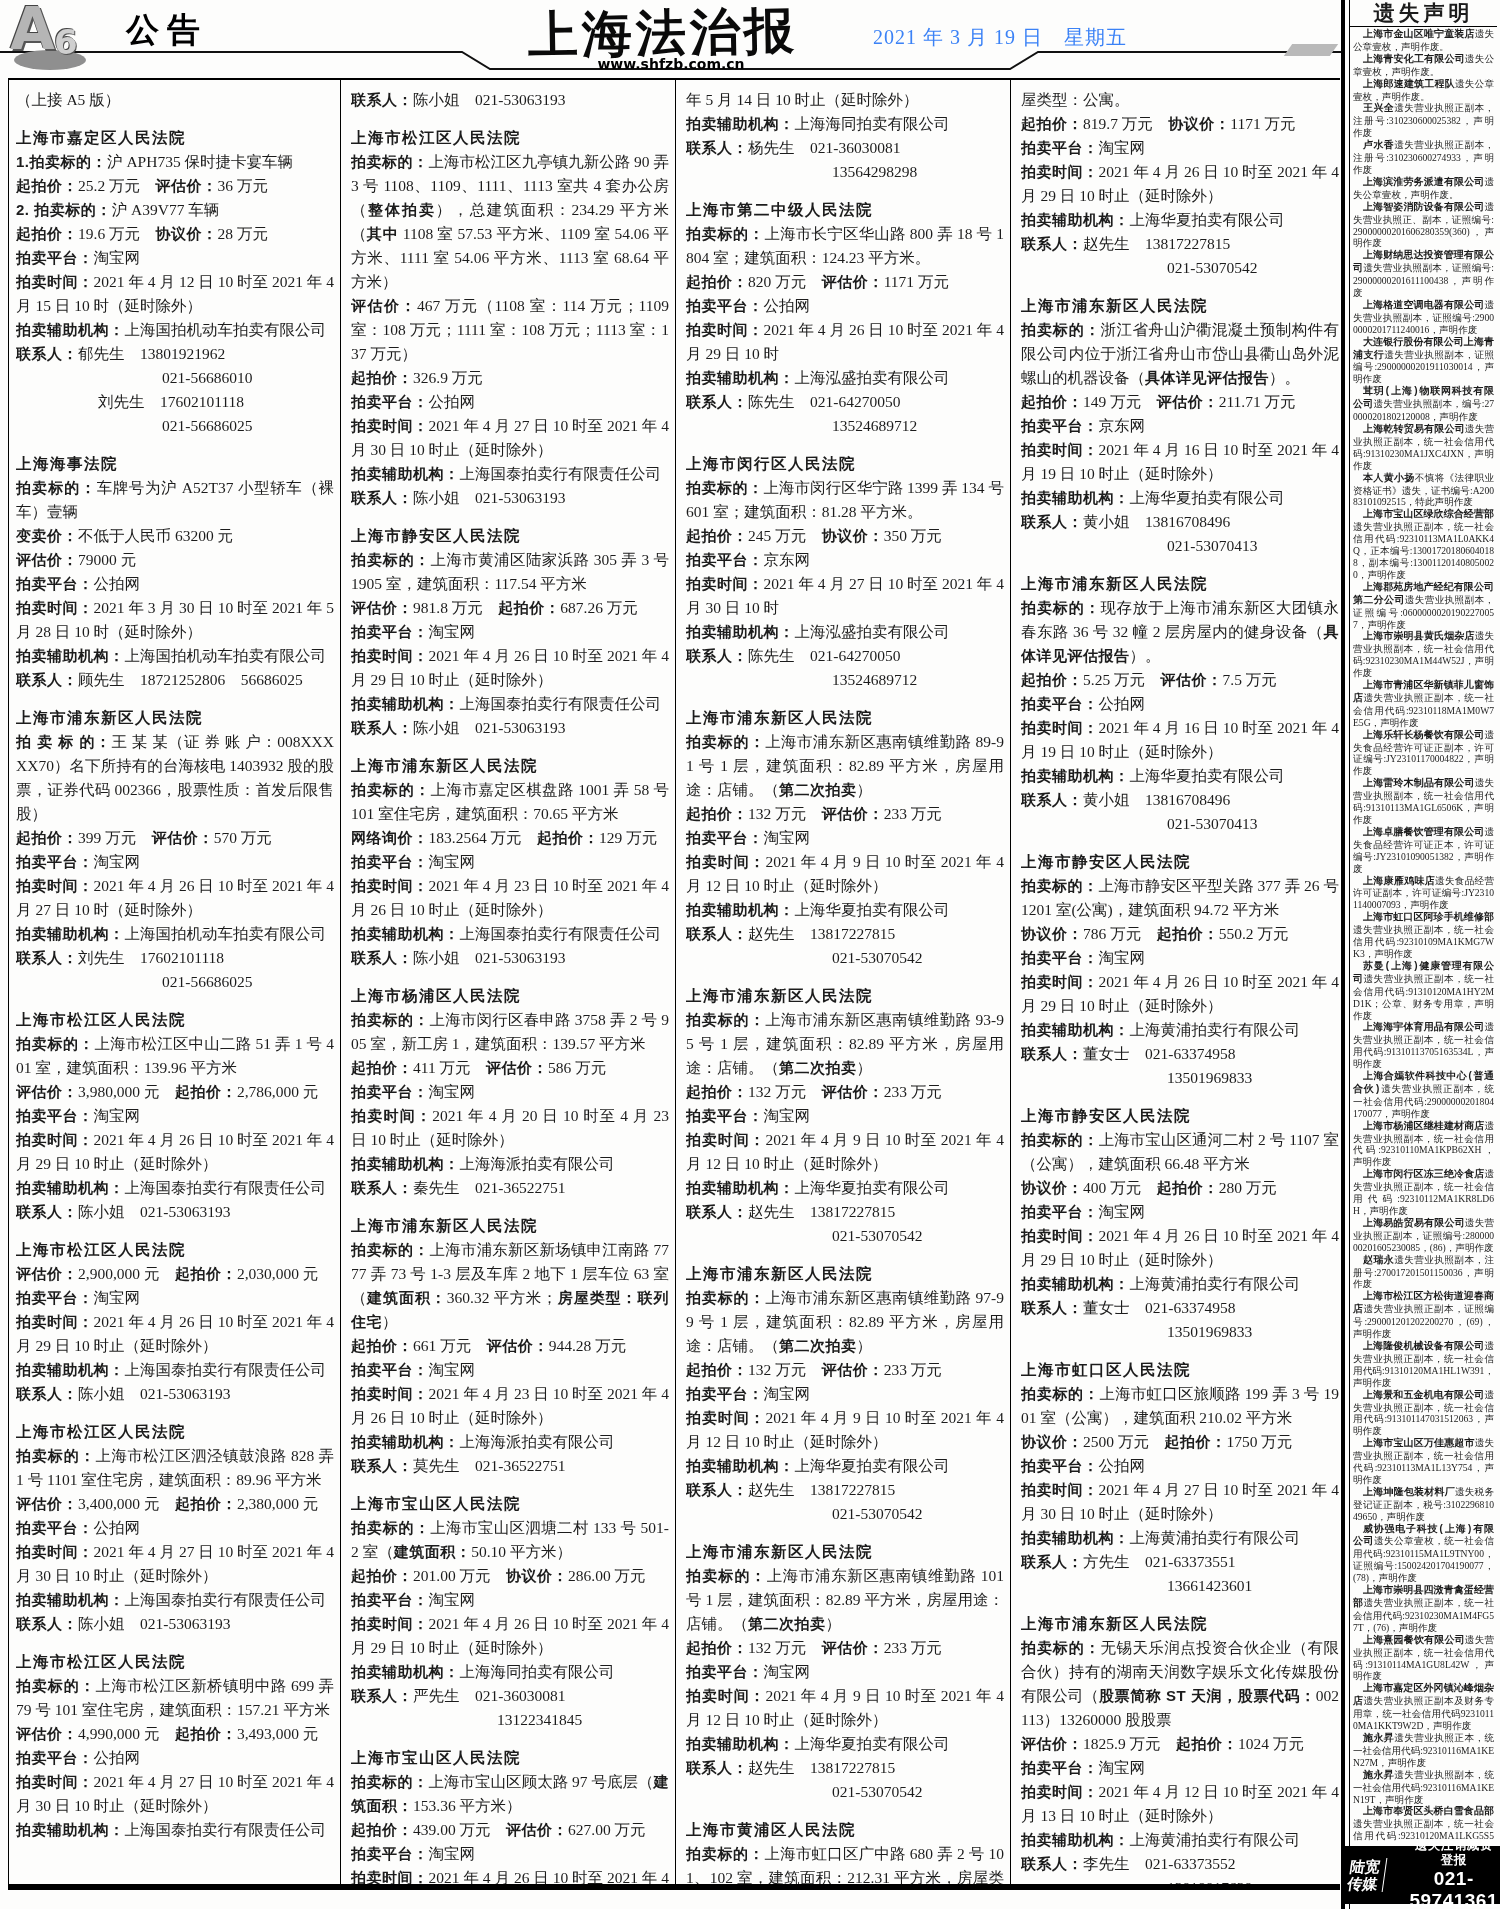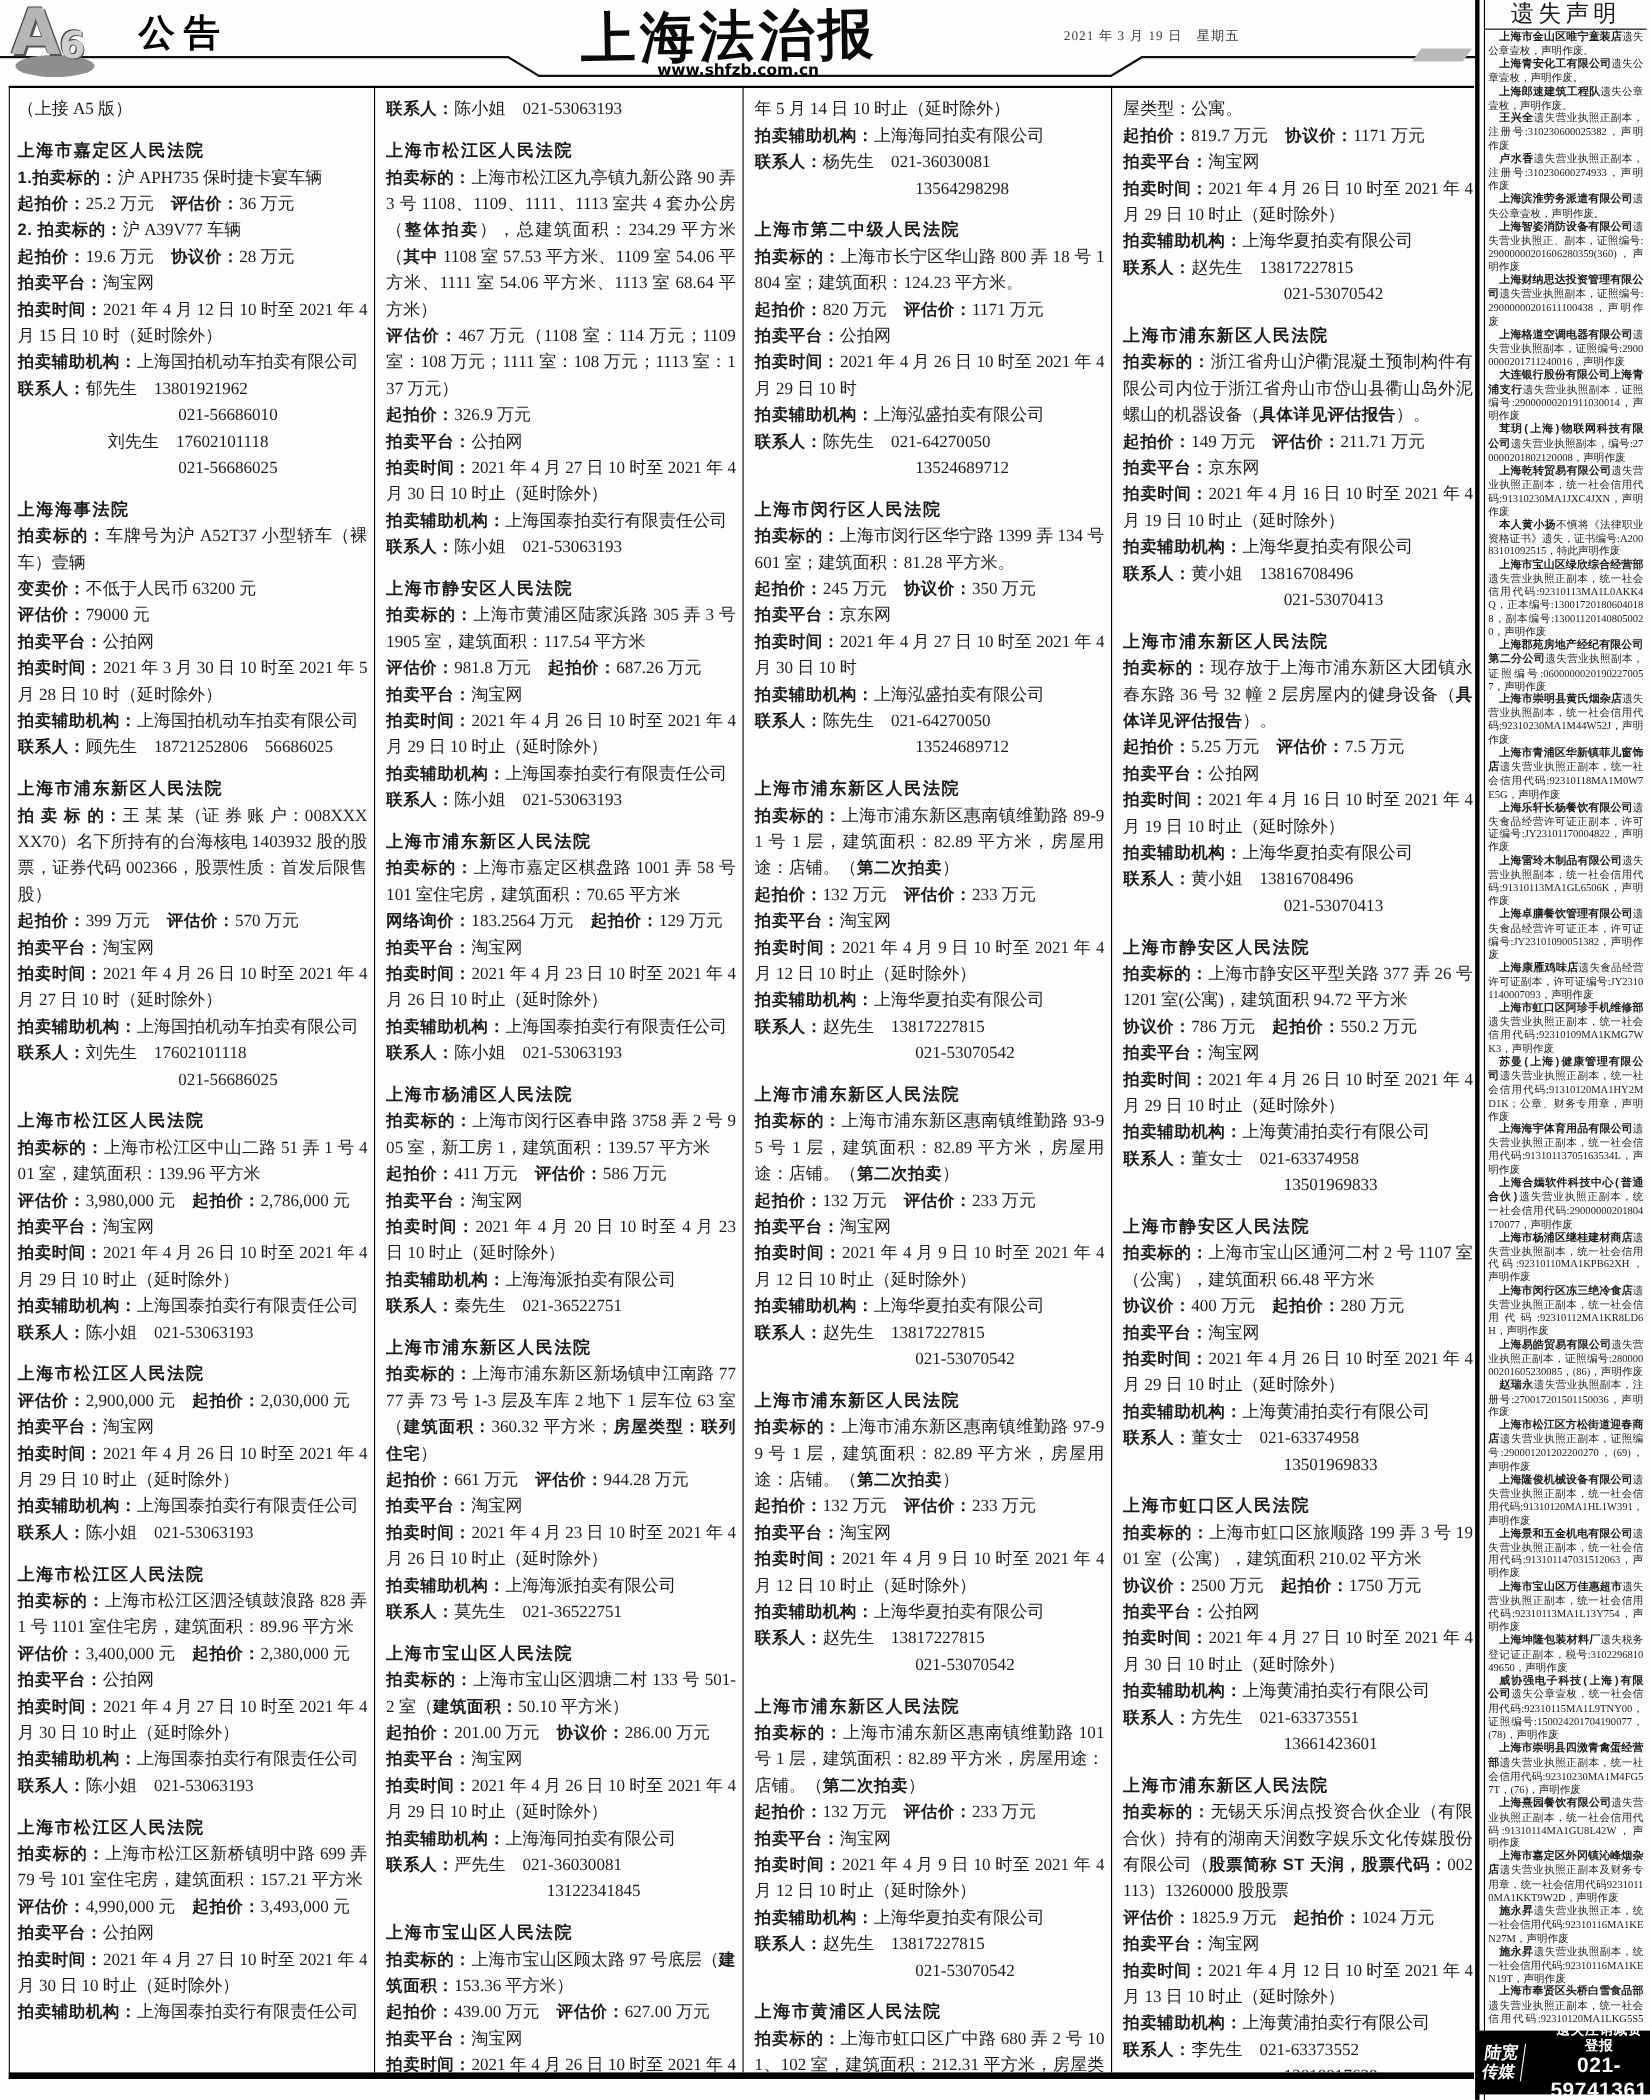--- a/index.html
+++ b/index.html
@@ -16,41 +16,41 @@
        font-size:58px;line-height:1;color:#b5b5b5;text-shadow:2px 2px 0 #555,-1px -1px 0 #444;}
   .a6six{position:absolute;left:44px;top:18px;font-family:"DejaVu Sans",sans-serif;font-weight:bold;
        font-size:34px;color:#cfcfcf;text-shadow:1px 1px 0 #555,-1px -1px 0 #444;}
   .section-title{position:absolute;left:126px;top:8px;font-family:"Liberation Sans","DejaVu Sans",sans-serif;
        font-weight:bold;font-size:33px;letter-spacing:8px;color:#000000;}
   .masthead{position:absolute;left:50%;top:0px;transform:translateX(-53%) rotate(-1deg);
        font-weight:bold;font-size:50px;letter-spacing:4px;color:#0a0a0a;
        font-family:"DejaVu Serif",serif;}
   .website{position:absolute;left:50%;top:56px;transform:translateX(-50%);
        font-family:"DejaVu Sans",sans-serif;font-weight:bold;font-size:14px;color:#000000;}
-  .pdate{position:absolute;right:215px;top:24px;font-size:12px;letter-spacing:1px;color:#404040;}
+  .pdate{position:absolute;right:215px;top:24px;font-size:20px;letter-spacing:1px;color:#3b82f6;}
   .orn{position:absolute;right:8px;top:44px;width:46px;height:12px;background:#b9b9b9;transform:skewX(-35deg);}
 
   
   #main{position:absolute;left:8px;top:78px;width:1332px;height:1812px;
         border-top:2px solid #000;border-left:1px solid #000;border-bottom:6px solid #000;box-sizing:border-box;}
   .vr{position:absolute;top:78px;width:1px;height:1806px;background:#000;}
   #divider{position:absolute;left:1341px;top:0;width:4px;height:1909px;background:#000;}
   .col{position:absolute;top:88px;width:318px;height:1796px;overflow:hidden;}
 
   .notice{margin:0 0 14px 0;}
   .court{font-family:Liberation Serif, serif;font-weight:bold;
          font-size:15.5px;line-height:24px;letter-spacing:1.5px;}
   .nline{font-size:15.5px;line-height:24px;margin:0;text-align:justify;word-break:break-all;}
   .nline b{font-family:"Liberation Sans","DejaVu Sans",sans-serif;font-weight:bold;font-size:15px;letter-spacing:.5px;}
   .indent1{padding-left:82px;}
   .indent2{padding-left:146px;}
 
   
   #lost{position:absolute;left:1349px;top:0;width:148px;height:1909px;border-left:1px solid #000;box-sizing:border-box;}
-  .lost-title{font-family:"Liberation Sans","DejaVu Sans",sans-serif;font-weight:normal;font-size:21px;
+  .lost-title{font-family:"Liberation Sans","DejaVu Sans",sans-serif;font-weight:bold;font-size:21px;
          letter-spacing:4px;text-align:center;line-height:26px;border-bottom:1px solid #000;}
   #lost-entries{padding:1px 3px;height:1812px;overflow:hidden;}
   .lentry{font-size:9.6px;line-height:11.9px;margin:0;text-align:justify;word-break:break-all;text-indent:10px;}
   .lentry b{font-family:Liberation Mono, monospace;font-weight:bold;font-size:10px;}
 
   
   #lostad{position:absolute;left:1344px;top:1846px;width:156px;height:58px;background:#000;color:#fff;
         display:flex;align-items:center;box-sizing:border-box;padding:2px;}
   .ad-agency{width:44px;text-align:center;font-family:"Liberation Sans",sans-serif;font-weight:bold;
         font-size:15px;line-height:17px;transform:skewX(-8deg);border-right:1px solid #fff;padding-right:3px;}

